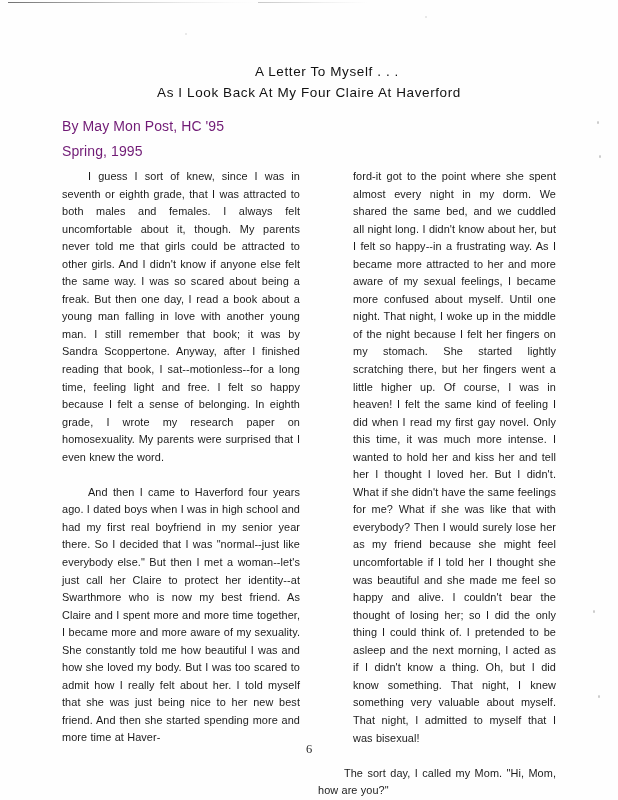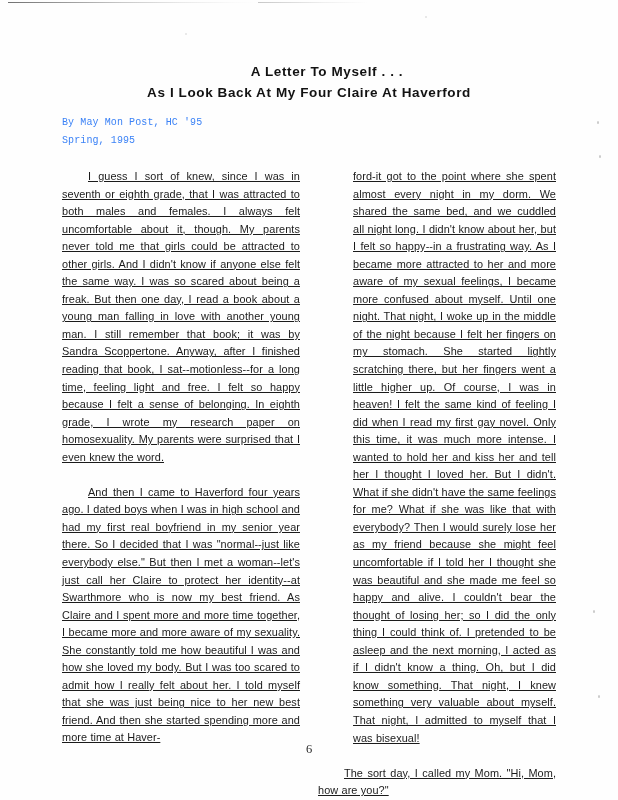--- a/index.html
+++ b/index.html
@@ -56,37 +56,36 @@
 
   .header {
     position: absolute;
     left: 62px;
     top: 62px;
     width: 494px;
   }
 
   .title-line {
     text-align: center;
-    font-weight: bold;
+    font-weight: normal;
     font-size: 13.5px;
     letter-spacing: 0.6px;
     line-height: 1.55;
     color: #121212;
   }
   .title-line.l1 {
     padding-left: 36px;
   }
 
   .byline {
     margin-top: 11px;
-    font-size: 10px;
+    font-size: 14px;
     line-height: 1.62;
-    color: #3b82f6;
+    color: #701a75;
     letter-spacing: 0.1px;
-    font-family: Liberation Mono, monospace;
   }
 
   .columns {
     position: absolute;
     left: 62px;
     top: 168px;
     width: 494px;
     display: flex;
     gap: 18px;
   }
@@ -98,21 +97,20 @@
   .para {
     margin: 0;
     font-size: 10.9px;
     line-height: 17.55px;
     text-align: justify;
     text-indent: 26px;
     color: #1b1b1b;
     letter-spacing: 0.08px;
     word-spacing: 0.2px;
     hyphens: none;
-    text-decoration: underline;
   }
   .para.no-indent {
     text-indent: 0;
     margin-left: 35px;
   }
   .para + .para {
     margin-top: 17.5px;
   }
   .para.tight + .para.tight {
     margin-top: 0;

